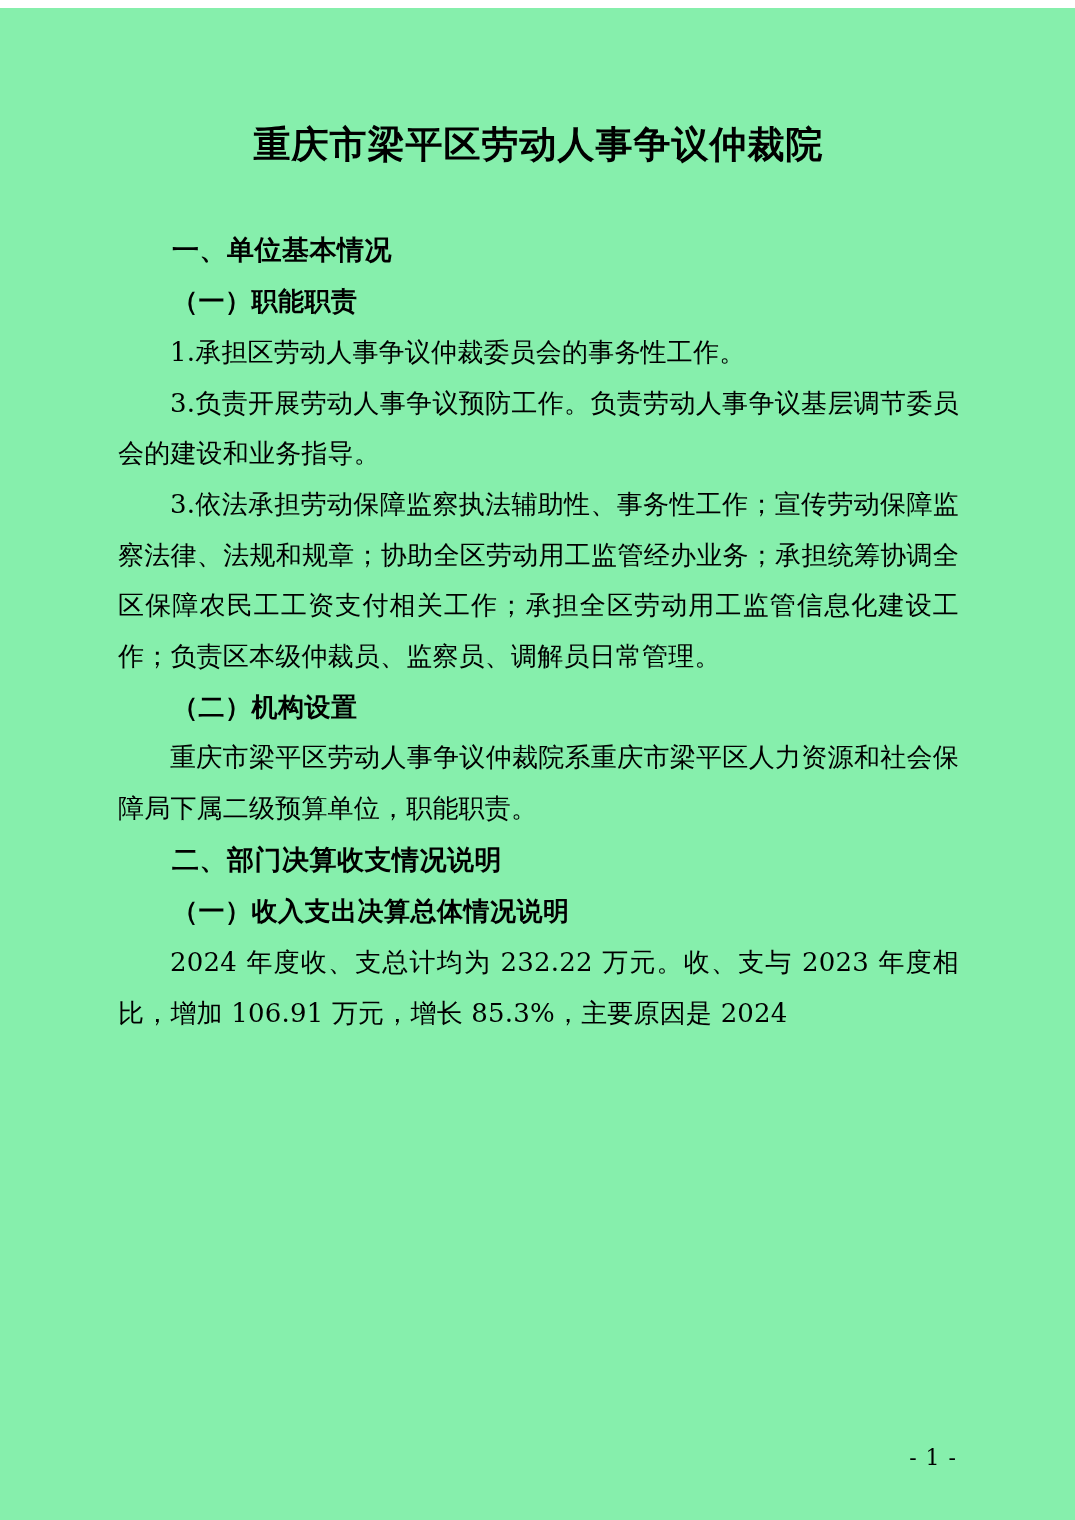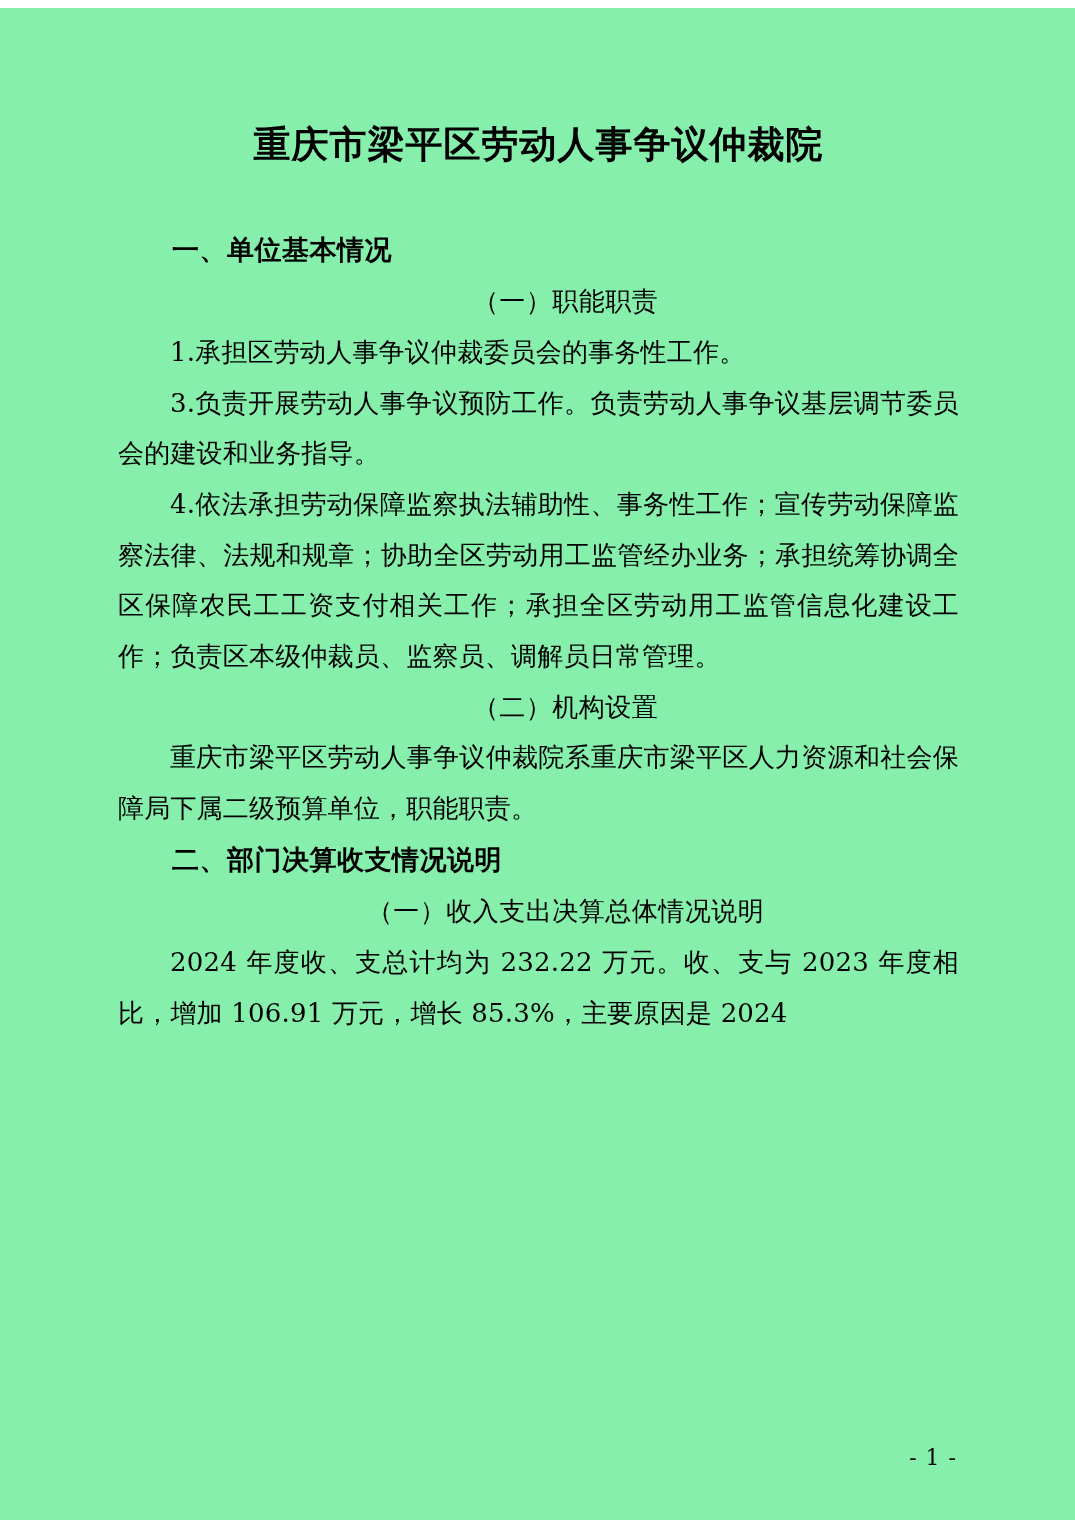--- a/index.html
+++ b/index.html
@@ -35,27 +35,26 @@
   }
   .heading-1 {
     font-weight: bold;
     font-size: 27px;
     line-height: 1.95;
     letter-spacing: 0.5px;
     margin: 0;
     text-indent: 54px;
   }
   .heading-2 {
-    font-weight: normal;
+    font-weight: bold;
     font-size: 26px;
     line-height: 1.95;
     letter-spacing: 0.5px;
     margin: 0;
     text-indent: 54px;
-    text-align: center;
   }
   .para {
     font-size: 26px;
     line-height: 1.95;
     letter-spacing: 0.2px;
     margin: 0;
     text-align: justify;
     text-justify: inter-ideograph;
     text-indent: 52px;
   }
@@ -75,21 +74,21 @@
   <div class="doc-title">
     <span class="line">重庆市梁平区劳动人事争议仲裁院</span>
   </div>
 
   <h2 class="heading-1">一、单位基本情况</h2>
 
   <h3 class="heading-2">（一）职能职责</h3>
 
   <p class="para">1.承担区劳动人事争议仲裁委员会的事务性工作。</p>
   <p class="para">3.负责开展劳动人事争议预防工作。负责劳动人事争议基层调节委员会的建设和业务指导。</p>
-  <p class="para">4.依法承担劳动保障监察执法辅助性、事务性工作；宣传劳动保障监察法律、法规和规章；协助全区劳动用工监管经办业务；承担统筹协调全区保障农民工工资支付相关工作；承担全区劳动用工监管信息化建设工作；负责区本级仲裁员、监察员、调解员日常管理。</p>
+  <p class="para">3.依法承担劳动保障监察执法辅助性、事务性工作；宣传劳动保障监察法律、法规和规章；协助全区劳动用工监管经办业务；承担统筹协调全区保障农民工工资支付相关工作；承担全区劳动用工监管信息化建设工作；负责区本级仲裁员、监察员、调解员日常管理。</p>
 
   <h3 class="heading-2">（二）机构设置</h3>
   <p class="para">重庆市梁平区劳动人事争议仲裁院系重庆市梁平区人力资源和社会保障局下属二级预算单位，职能职责。</p>
 
   <h2 class="heading-1">二、部门决算收支情况说明</h2>
   <h3 class="heading-2">（一）收入支出决算总体情况说明</h3>
   <p class="para">2024 年度收、支总计均为 232.22 万元。收、支与 2023 年度相比，增加 106.91 万元，增长 85.3%，主要原因是 2024</p>
 
   <div class="footer">- 1 -</div>
 

